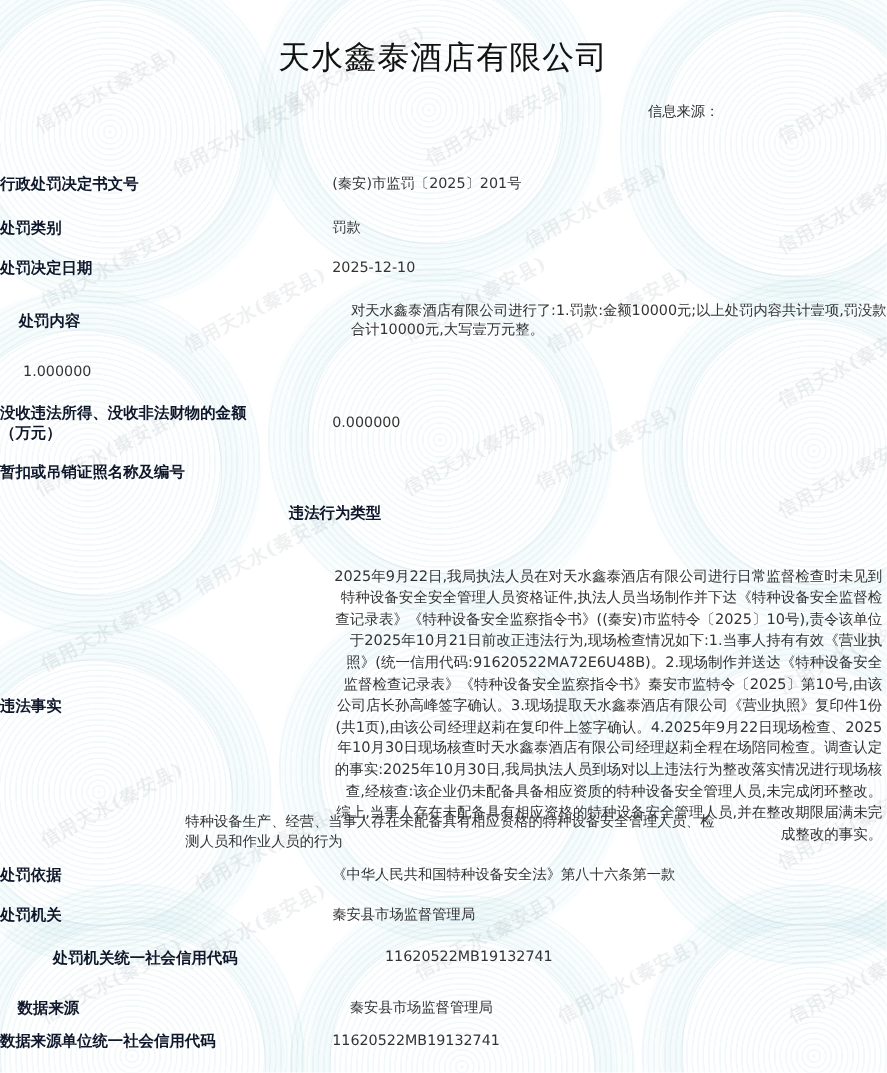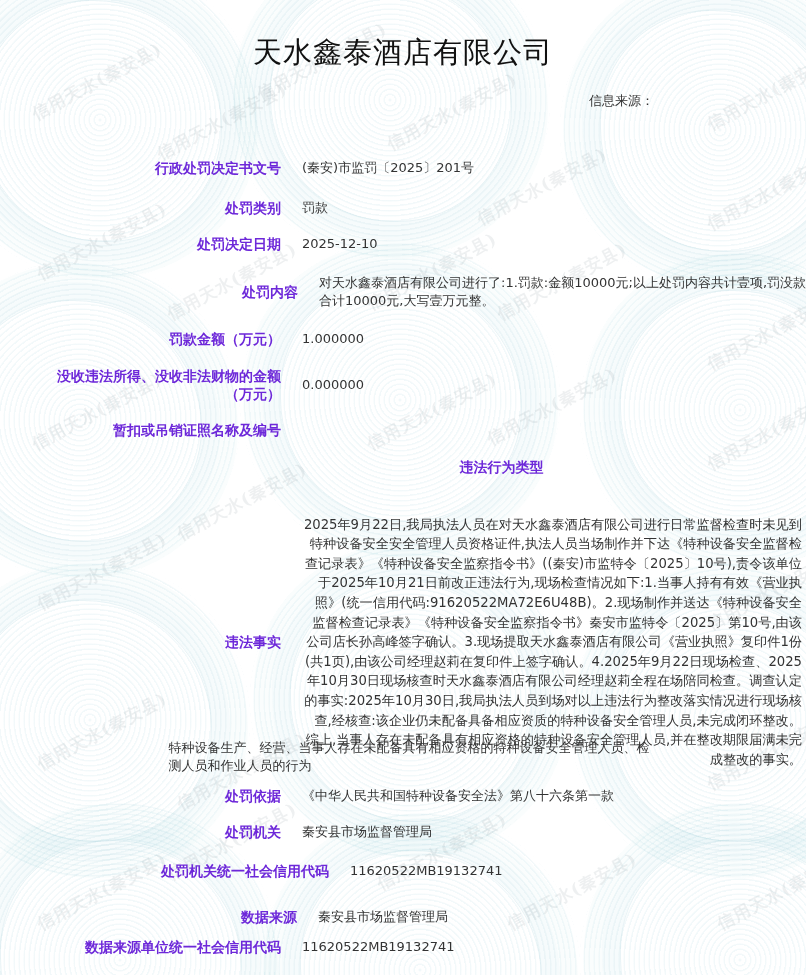--- a/index.html
+++ b/index.html
@@ -84,24 +84,23 @@
     }
     .row {
       position: absolute;
       left: 0;
       width: 806px;
       display: flex;
       align-items: center;
     }
     .label {
       width: 281px;
-      text-align: right;
       font-weight: bold;
       font-size: 14px;
-      color: #6d28d9;
+      color: #0f172a;
       font-family: "DejaVu Serif", "Liberation Serif", serif;
       line-height: 18px;
       flex: 0 0 281px;
     }
     .value {
       margin-left: 21px;
       width: 490px;
       font-size: 13px;
       line-height: 18px;
       color: #333333;
@@ -182,21 +181,20 @@
     <div class="label">处罚决定日期</div>
     <div class="value">2025-12-10</div>
   </div>
 
   <div class="row" style="top:273px; height:38px;margin-left:17px;">
     <div class="label">处罚内容</div>
     <div class="value" style="width:500px;">对天水鑫泰酒店有限公司进行了:1.罚款:金额10000元;以上处罚内容共计壹项,罚没款合计10000元,大写壹万元整。</div>
   </div>
 
   <div class="row" style="top:330px;">
-    <div class="label">罚款金额（万元）</div>
     <div class="value">1.000000</div>
   </div>
 
   <div class="row" style="top:366px; height:38px;">
     <div class="label">
       <div>没收违法所得、没收非法财物的金额</div>
       <div>（万元）</div>
     </div>
     <div class="value">0.000000</div>
   </div>

